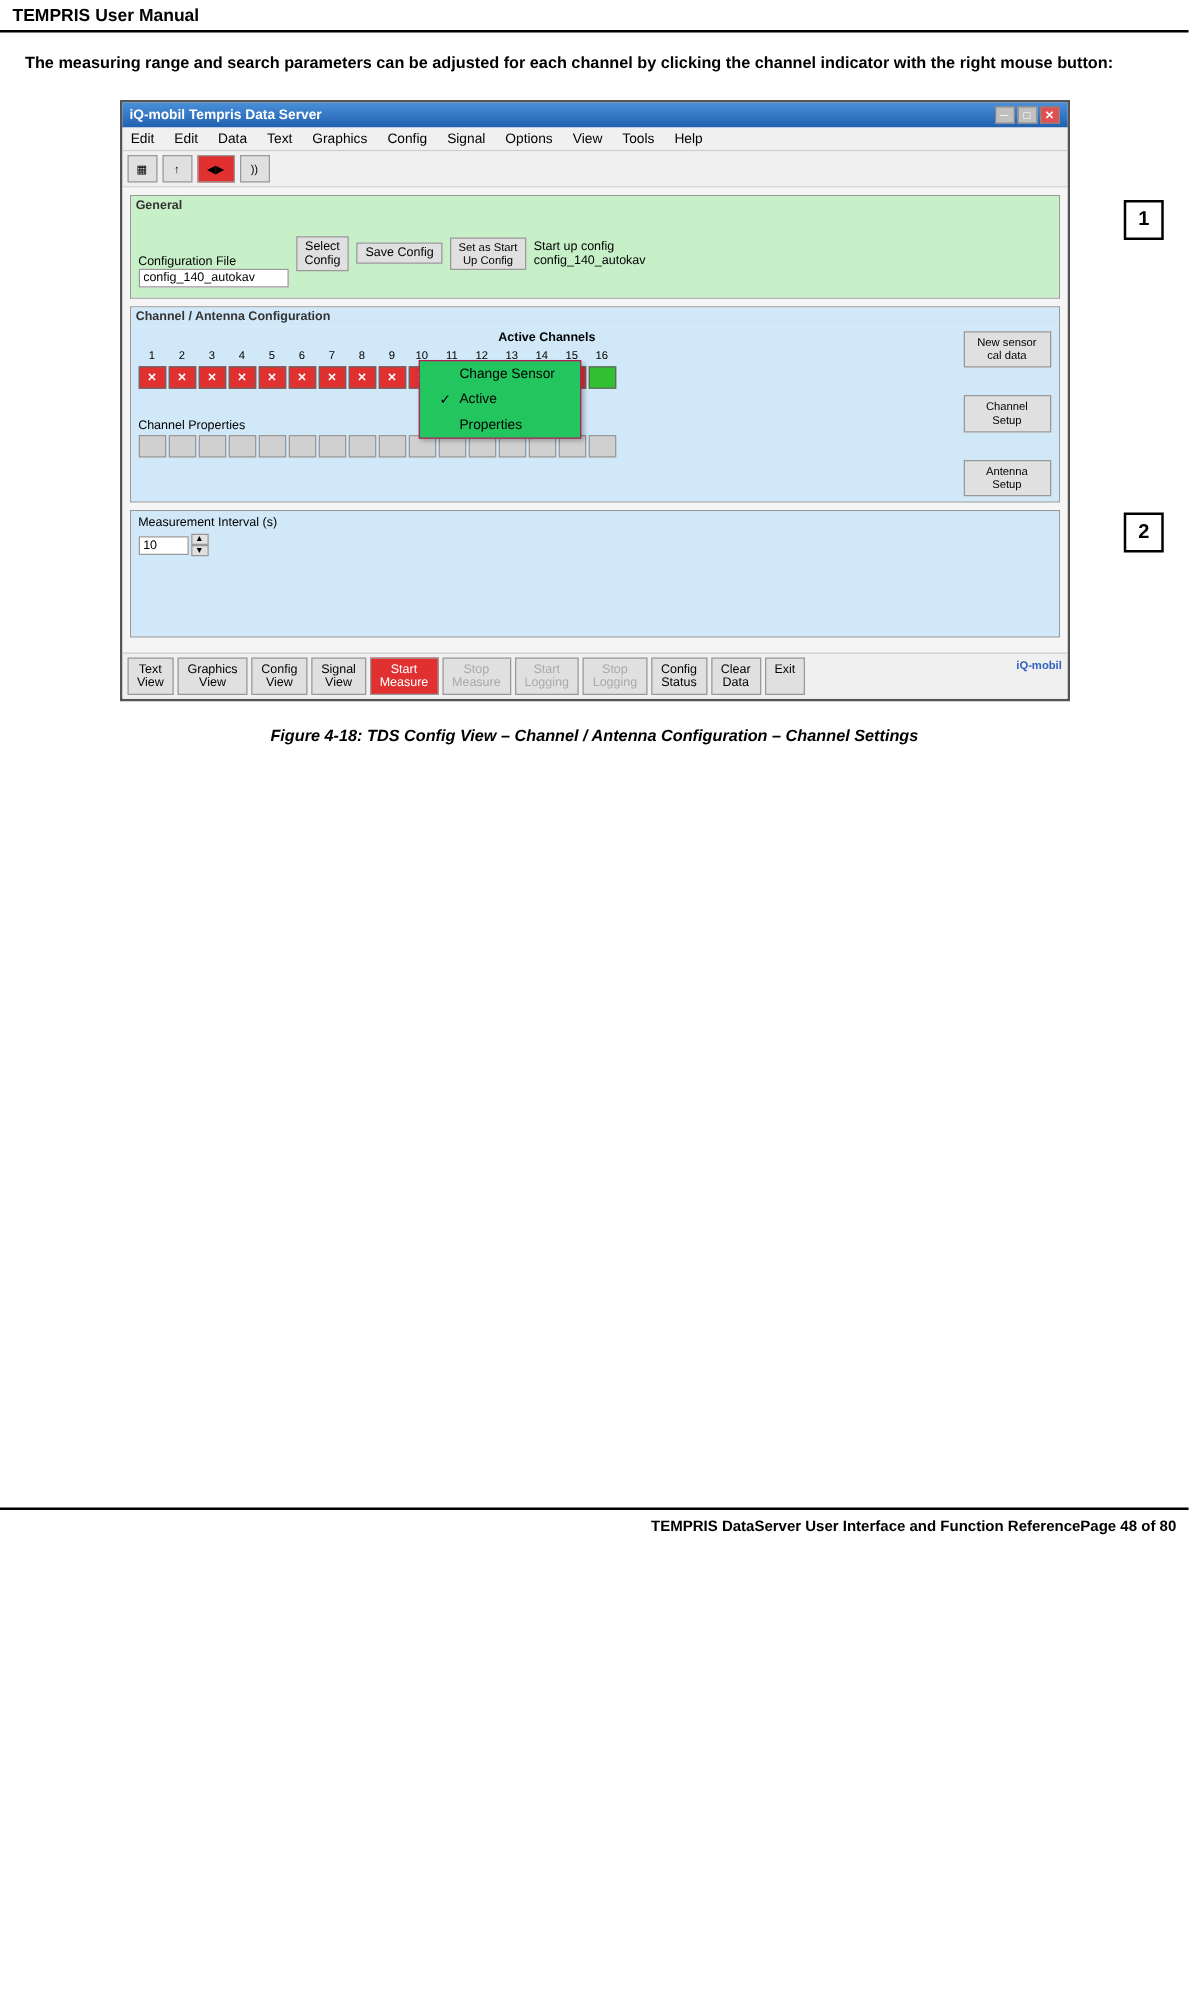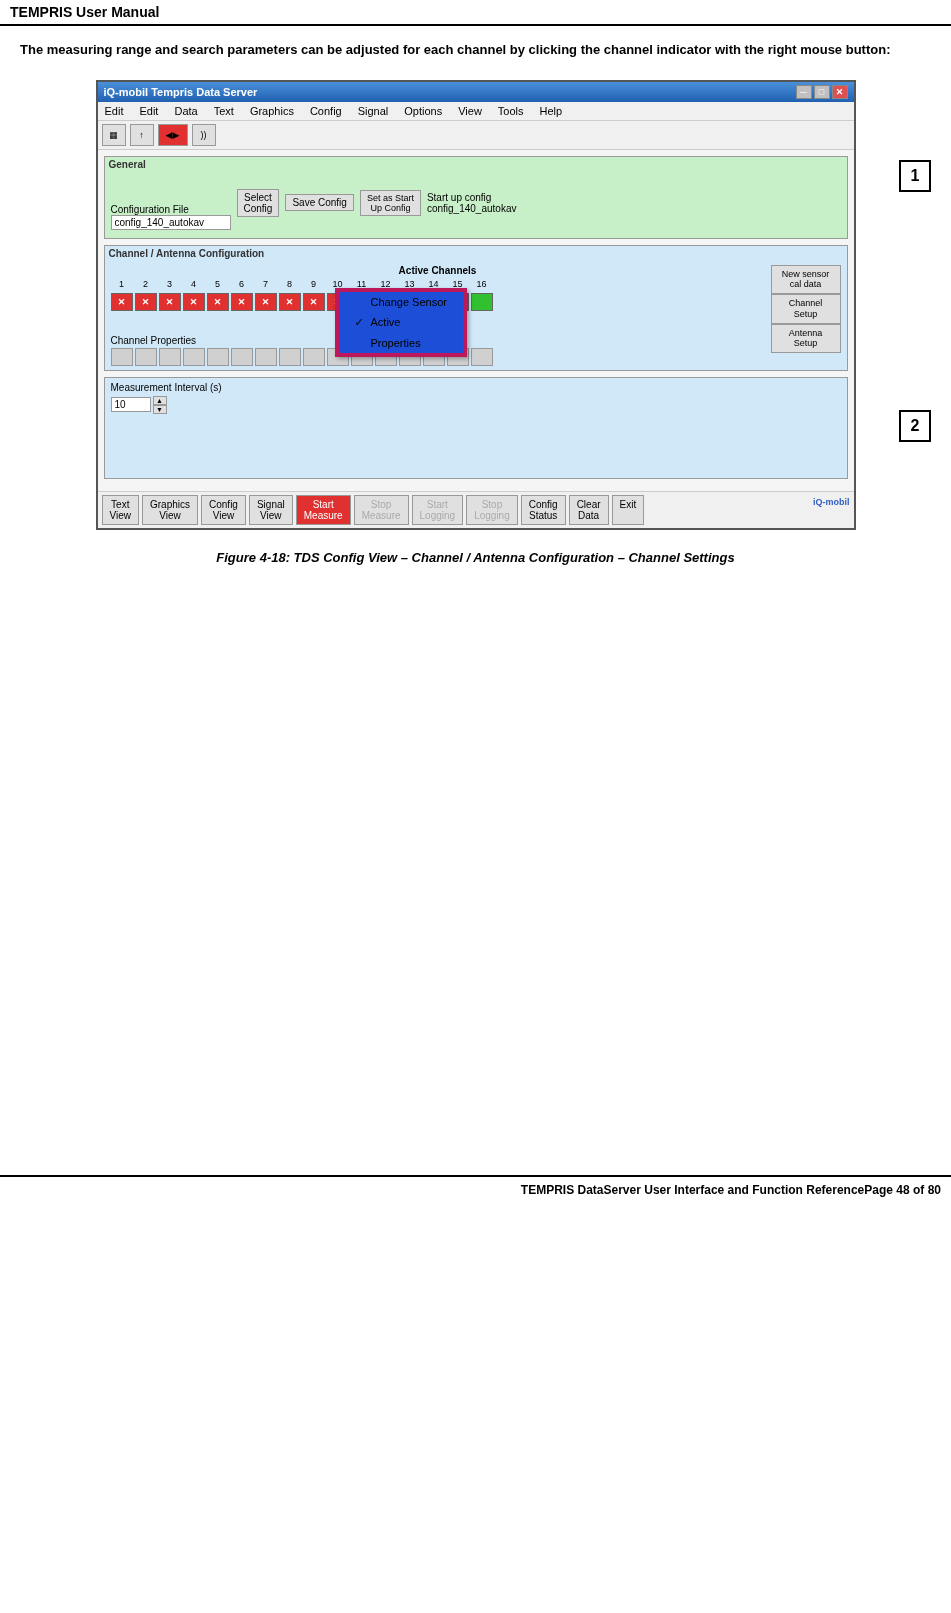--- a/index.html
+++ b/index.html
@@ -227,40 +227,40 @@
     .channel-sub-box {
       width: 22px;
       height: 18px;
       background: #d0d0d0;
       border: 1px solid #999;
     }
 
     .side-buttons {
       display: flex;
       flex-direction: column;
-      gap: 0;
+      gap: 22px;
       width: 70px;
     }
     .side-btn {
       background: #e0e0e0;
       border: 1px solid #999;
       padding: 3px 4px;
       font-size: 9px;
       text-align: center;
       cursor: pointer;
       line-height: 1.2;
     }
 
     
     .context-menu {
       position: absolute;
       top: 42px;
       left: 230px;
-      background: #1d4ed8;
-      border: 4px solid #be185d;
+      background: #22c55e;
+      border: 1px solid #be185d;
       box-shadow: 2px 2px 4px rgba(0,0,0,0.3);
       z-index: 10;
       font-size: 11px;
       min-width: 130px;
     }
     .context-menu-item {
       padding: 4px 16px;
       cursor: pointer;
       display: flex;
       align-items: center;

